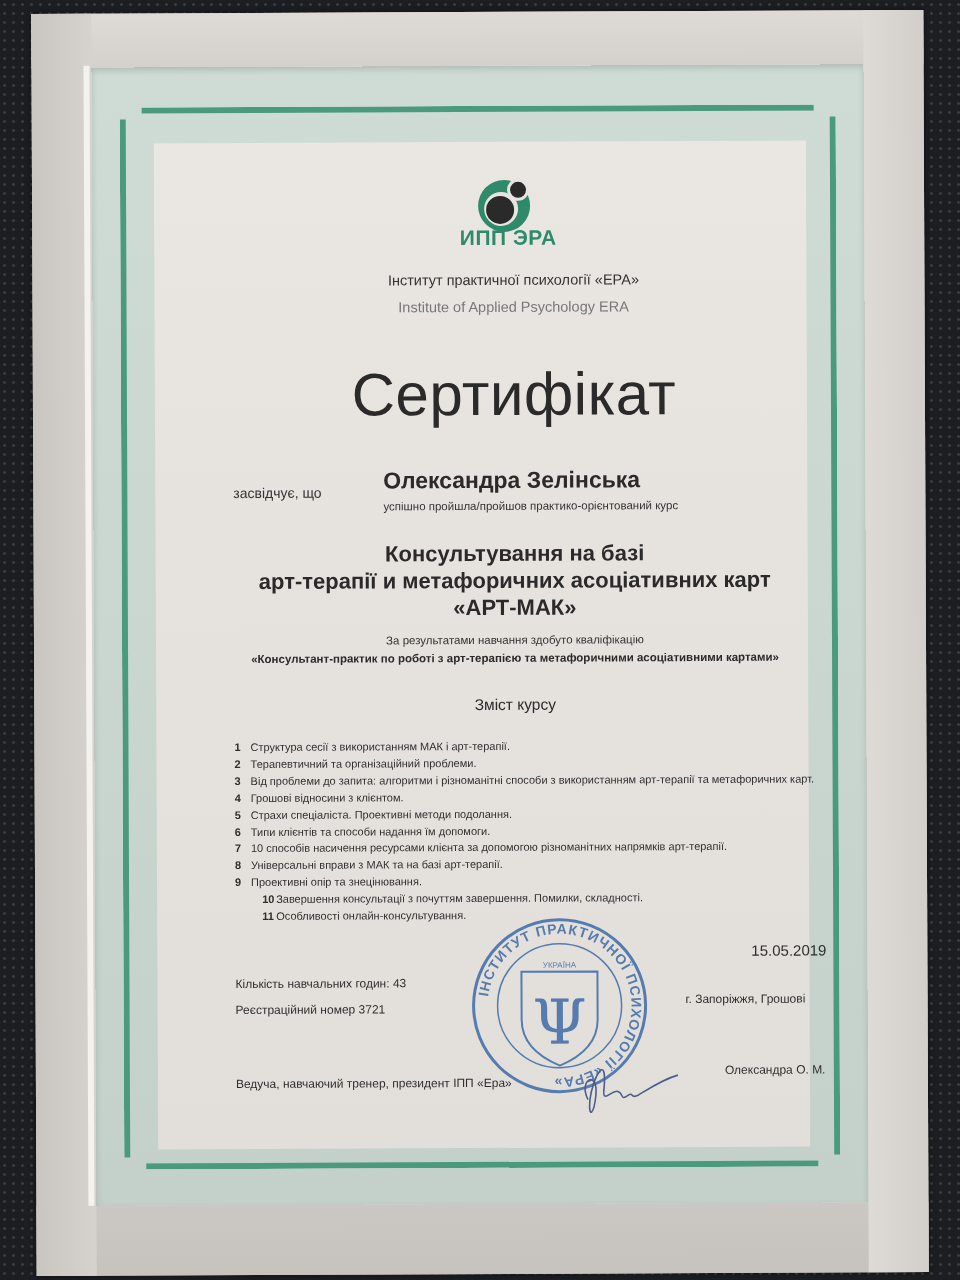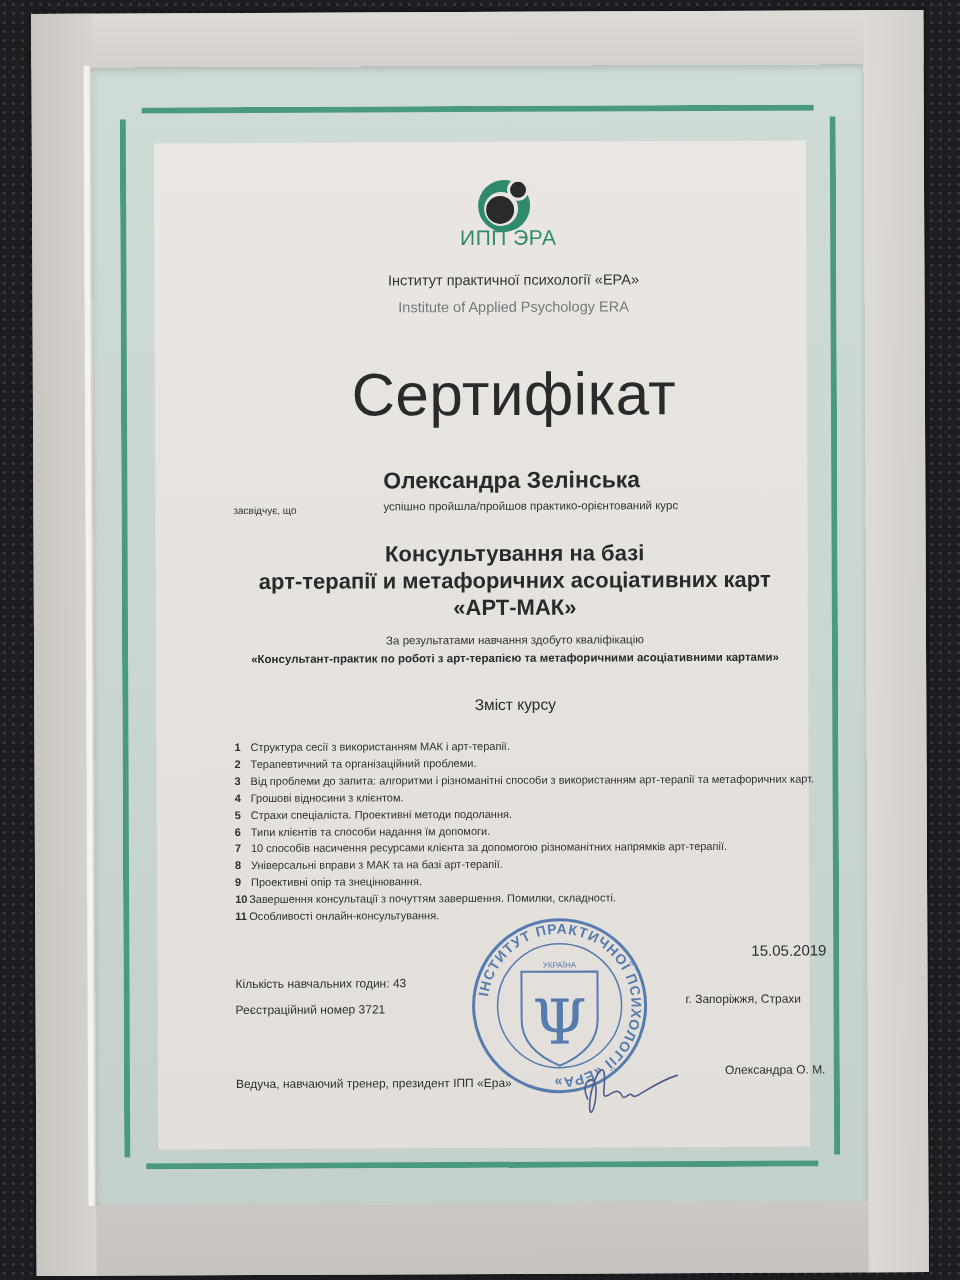--- a/index.html
+++ b/index.html
@@ -72,41 +72,41 @@
     .logo {
       position: absolute;
       left: 346px; top: 96px;
       width: 64px; height: 64px;
     }
     .logo-text {
       position: absolute;
       left: 320px; top: 150px;
       width: 120px;
       text-align: center;
-      font-weight: normal;
+      font-weight: bold;
       font-size: 21px;
       color: #2f8a6c;
       letter-spacing: 0.5px;
     }
     .inst-uk {
       position: absolute; left: 0; width: 770px; top: 196px;
       text-align: center; font-size: 14.5px; color: #333;
     }
     .inst-en {
       position: absolute; left: 0; width: 770px; top: 223px;
       text-align: center; font-size: 14.5px; color: #777;
     }
     .title {
       position: absolute; left: 0; width: 770px; top: 284px;
       text-align: center; font-size: 60px; color: #2a2a2a;
       letter-spacing: 0.5px;
     }
     .certifies {
-      position: absolute; left: 104px; top: 428px;
-      font-size: 10px; color: #333;
+      position: absolute; left: 104px; top: 408px;
+      font-size: 14px; color: #333;
     }
     .recipient {
       position: absolute; left: 254px; top: 391px;
       font-size: 23px; font-weight: bold; color: #2a2a2a;
     }
     .completed {
       position: absolute; left: 254px; top: 424px;
       font-size: 11.5px; color: #333;
     }
     .course-title {
@@ -130,21 +130,21 @@
       position: absolute; left: 104px; top: 662px;
       list-style: none;
     }
     .modules li {
       font-size: 11px; line-height: 16.9px; color: #2e2e2e;
       white-space: nowrap;
     }
     .modules .num {
       display: inline-block; width: 16px; font-weight: bold;
     }
-    .modules li.wide .num { width: 14px; }
+    .modules li.wide .num { width: 14px; margin-left: 27px; }
     .hours {
       position: absolute; left: 104px; top: 900px;
       font-size: 12px; color: #2e2e2e;
     }
     .reg {
       position: absolute; left: 104px; top: 926px;
       font-size: 12px; color: #2e2e2e; text-align: right;
     }
     .date {
       position: absolute; left: 620px; top: 867px;
@@ -228,21 +228,21 @@
       <li><span class="num">7</span><span>10 способів насичення ресурсами клієнта за допомогою різноманітних напрямків арт-терапії.</span></li>
       <li><span class="num">8</span><span>Універсальні вправи з МАК та на базі арт-терапії.</span></li>
       <li><span class="num">9</span><span>Проективні опір та знецінювання.</span></li>
       <li class="wide"><span class="num">10</span><span>Завершення консультації з почуттям завершення. Помилки, складності.</span></li>
       <li class="wide"><span class="num">11</span><span>Особливості онлайн-консультування.</span></li>
     </ul>
 
     <div class="hours">Кількість навчальних годин: 43</div>
     <div class="reg">Реєстраційний номер  3721</div>
     <div class="date">15.05.2019</div>
-    <div class="city">г. Запоріжжя, Страхи</div>
+    <div class="city">г. Запоріжжя, Грошові</div>
     <div class="leader">Ведуча, навчаючий тренер, президент ІПП «Ера»</div>
     <div class="leader-name">Олександра О. М.</div>
 
     <svg class="stamp" viewBox="0 0 180 180">
       <defs>
         <path id="ringPath" d="M 90,90 m -72,0 a 72,72 0 1,1 144,0 a 72,72 0 1,1 -144,0"></path>
       </defs>
       <circle cx="90" cy="90" r="86" fill="none" stroke="#3d6aa8" stroke-width="3"></circle>
       <circle cx="90" cy="90" r="62" fill="none" stroke="#3d6aa8" stroke-width="1.5"></circle>
       <text font-family="Liberation Sans, sans-serif" font-size="14" font-weight="bold" fill="#3d6aa8" letter-spacing="1">

